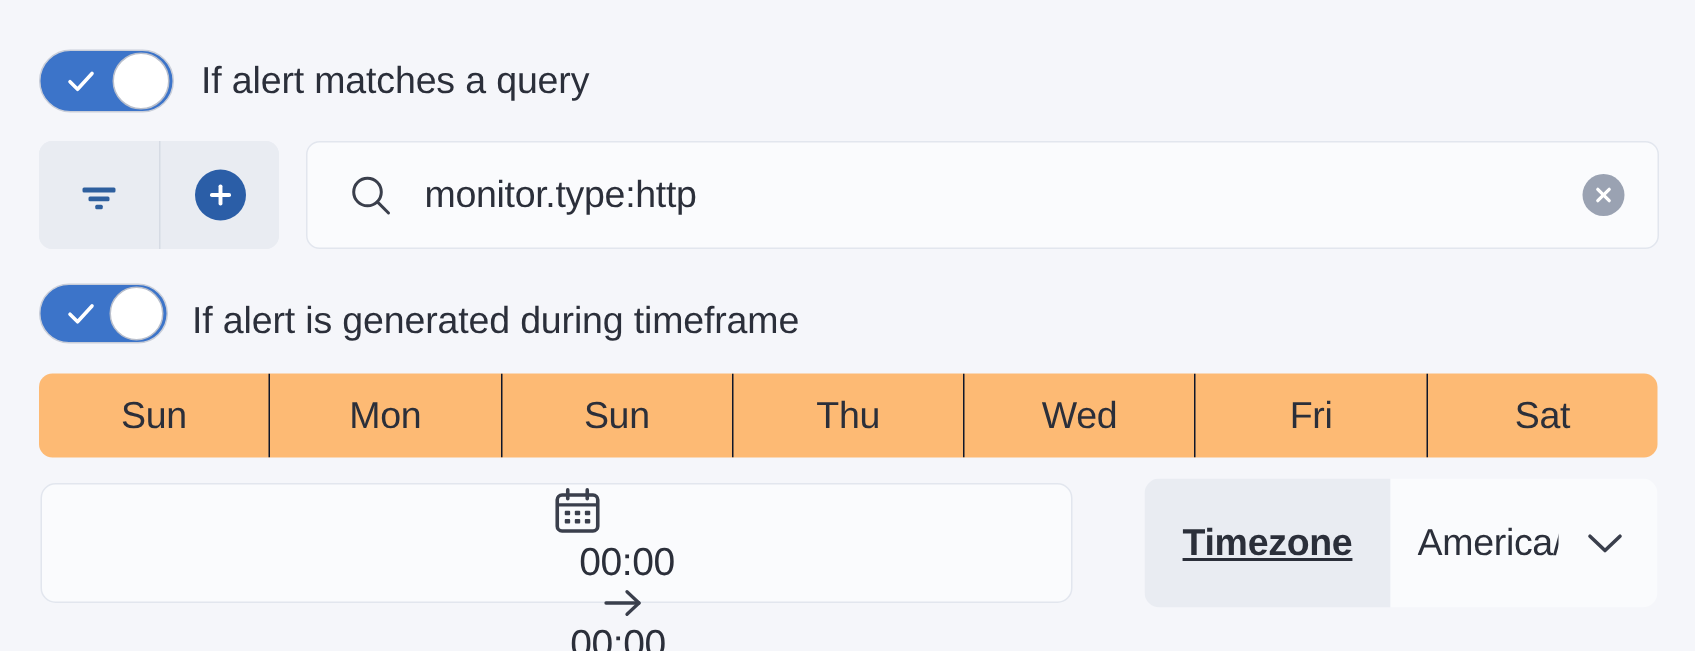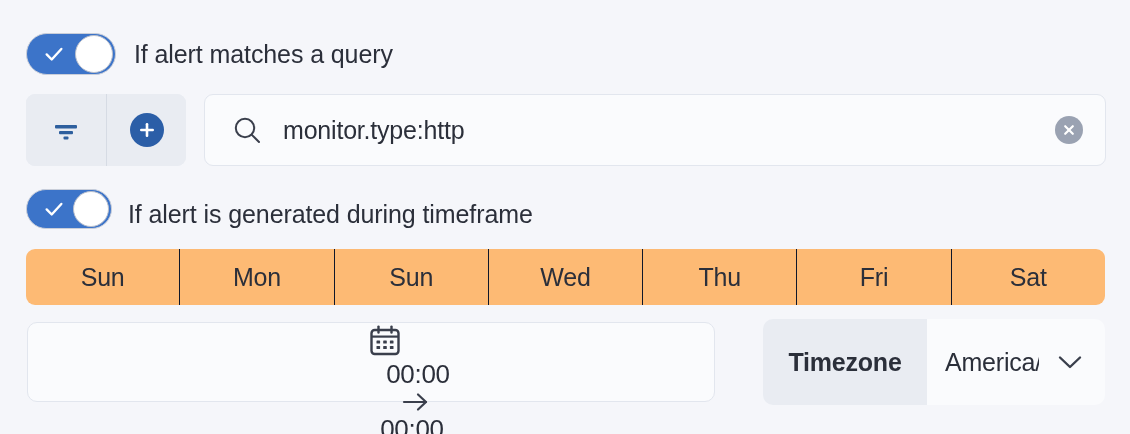--- a/index.html
+++ b/index.html
@@ -137,20 +137,21 @@
     border-radius: 10px;
     overflow: hidden;
   }
   .tz-label {
     width: 164px;
     background: #e9ecf2;
     display: flex; align-items: center; justify-content: center;
     font-size: 25px; font-weight: bold;
     color: #2b2f3a;
     letter-spacing: -0.2px;
+    text-decoration: underline;
   }
   .tz-select {
     width: 178px;
     background: #fafbfd;
     display: flex; align-items: center;
     position: relative;
     cursor: pointer;
   }
   .tz-value {
     margin-left: 18px;
@@ -219,22 +220,22 @@
       </svg>
       <div class="knob"></div>
     </div>
     <div class="toggle-label">If alert is generated during timeframe</div>
   </div>
 
   <div class="days-row">
     <div class="day">Sun</div>
     <div class="day">Mon</div>
     <div class="day">Sun</div>
+    <div class="day">Thu</div>
     <div class="day">Wed</div>
-    <div class="day">Thu</div>
     <div class="day">Fri</div>
     <div class="day">Sat</div>
   </div>
 
   <div class="time-picker">
     <svg class="cal-icon" width="36" height="36" viewBox="0 0 36 36">
       <rect x="4.5" y="7" width="27" height="24" rx="3.2" fill="none" stroke="#3a3f4c" stroke-width="2.4"></rect>
       <line x1="11.5" y1="3.6" x2="11.5" y2="9.5" stroke="#3a3f4c" stroke-width="2.4" stroke-linecap="round"></line>
       <line x1="24.5" y1="3.6" x2="24.5" y2="9.5" stroke="#3a3f4c" stroke-width="2.4" stroke-linecap="round"></line>
       <line x1="4.5" y1="13.6" x2="31.5" y2="13.6" stroke="#3a3f4c" stroke-width="2.2"></line>

